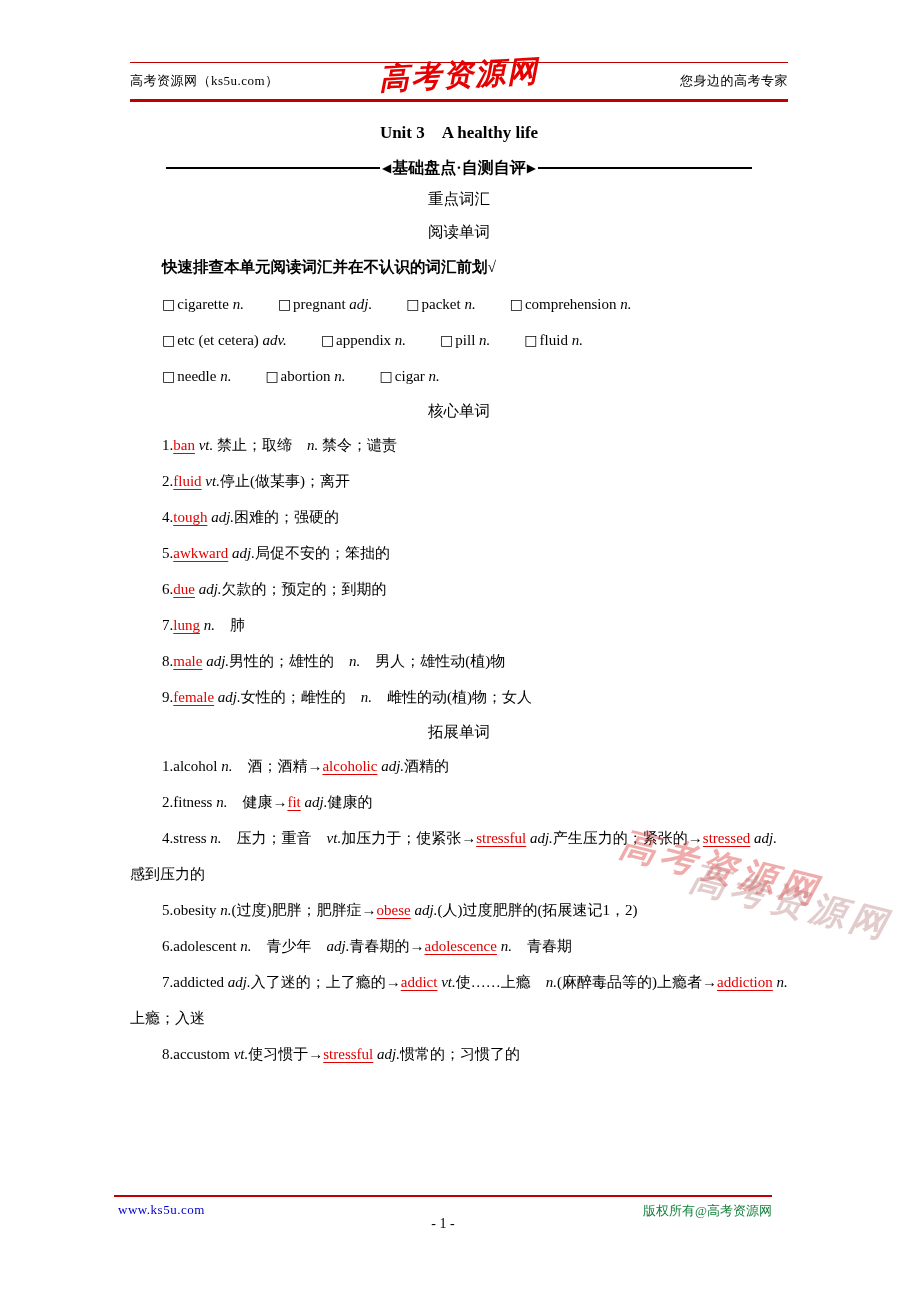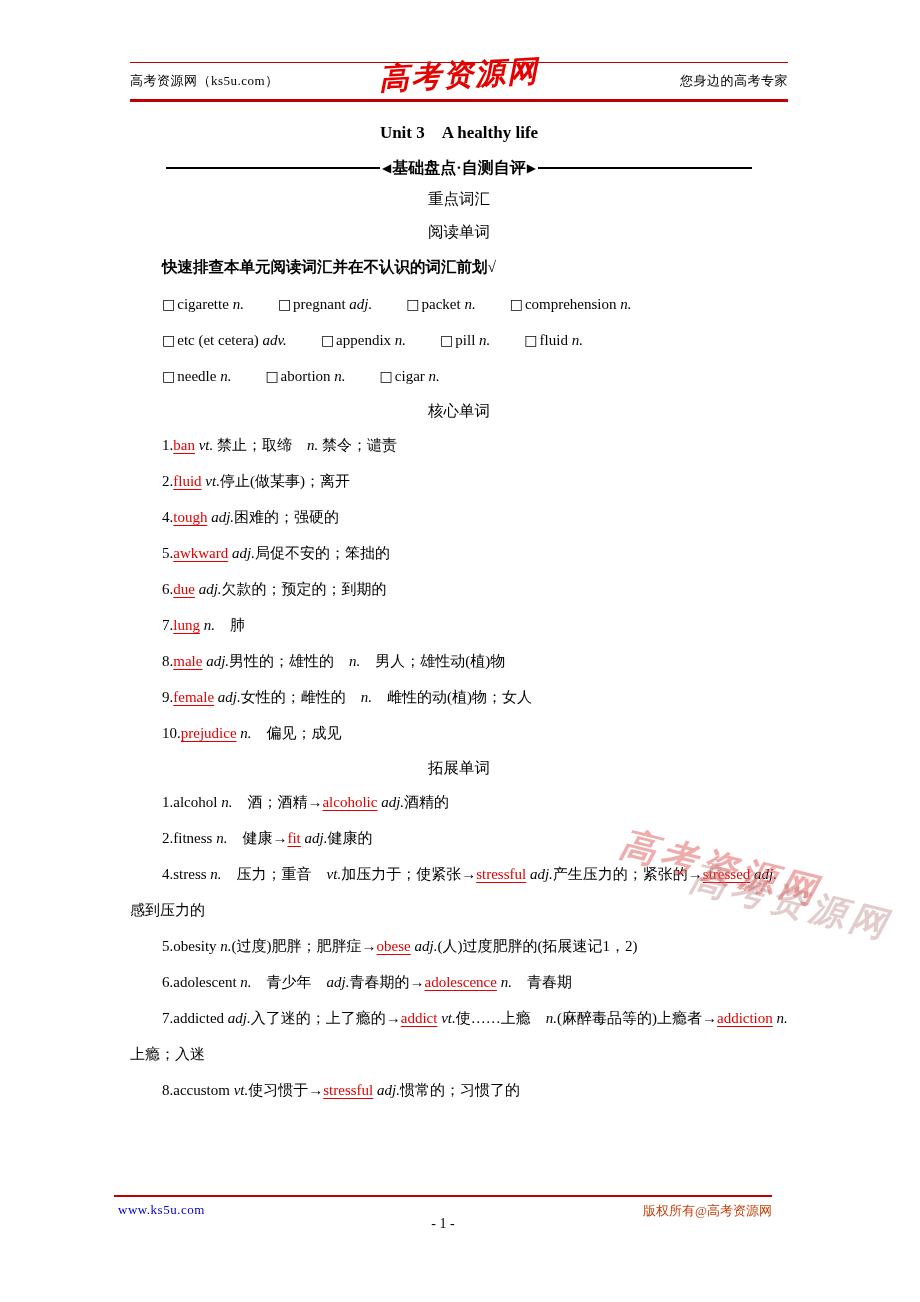--- a/index.html
+++ b/index.html
@@ -38,21 +38,21 @@
   .cb-box { font-size: 14px; margin-right: 2px; font-family: "DejaVu Sans", sans-serif; }
   .entry { font-size: 15px; line-height: 36px; text-indent: 32px; font-family: Liberation Serif, serif; }
   .seg-p { }
   .seg-i { font-style: italic; }
   .seg-r { color: #e00000; text-decoration: underline; text-underline-offset: 3px; text-decoration-thickness: 1px; }
   
   .ftr { position: absolute; top: 1183px; left: 114px; width: 658px; }
   .ftr-rule { height: 2px; background: #c00000; margin-bottom: 3px; }
   .ftr-row { position: relative; height: 34px; font-size: 13px; }
   .ftr-left { position: absolute; left: 4px; top: 2px; color: #0000cc; letter-spacing: 0.5px; }
-  .ftr-right { position: absolute; right: 0; top: 2px; color: #c2410c; }
+  .ftr-right { position: absolute; right: 0; top: 2px; color: #15803d; }
   .ftr-center { position: absolute; left: 0; right: 0; top: 16px; text-align: center; font-size: 14px; color: #000; }
   
   .wm {
     position: absolute; font-size: 36px; font-weight: bold; font-style: italic;
     letter-spacing: 5px; white-space: nowrap; pointer-events: none;
     transform: rotate(14deg);
   }
   .wm1 { left: 618px; top: 832px; color: rgba(226, 88, 88, 0.50); }
   .wm2 { left: 688px; top: 866px; color: rgba(178, 120, 120, 0.38); }
 </style>
@@ -98,21 +98,20 @@
     <div class="center-head">核心单词</div>
     <div id="core-list">
         <p class="entry"><span class="seg-p">1.</span><span class="seg-r">ban</span><span class="seg-p"> </span><span class="seg-i">vt.</span><span class="seg-p"> 禁止；取缔　</span><span class="seg-i">n.</span><span class="seg-p"> 禁令；谴责</span></p>
         <p class="entry"><span class="seg-p">2.</span><span class="seg-r">fluid</span><span class="seg-p"> </span><span class="seg-i">vt.</span><span class="seg-p">停止(做某事)；离开</span></p>
         <p class="entry"><span class="seg-p">4.</span><span class="seg-r">tough</span><span class="seg-p"> </span><span class="seg-i">adj.</span><span class="seg-p">困难的；强硬的</span></p>
         <p class="entry"><span class="seg-p">5.</span><span class="seg-r">awkward</span><span class="seg-p"> </span><span class="seg-i">adj.</span><span class="seg-p">局促不安的；笨拙的</span></p>
         <p class="entry"><span class="seg-p">6.</span><span class="seg-r">due</span><span class="seg-p"> </span><span class="seg-i">adj.</span><span class="seg-p">欠款的；预定的；到期的</span></p>
         <p class="entry"><span class="seg-p">7.</span><span class="seg-r">lung</span><span class="seg-p"> </span><span class="seg-i">n.</span><span class="seg-p">　肺</span></p>
         <p class="entry"><span class="seg-p">8.</span><span class="seg-r">male</span><span class="seg-p"> </span><span class="seg-i">adj.</span><span class="seg-p">男性的；雄性的　</span><span class="seg-i">n.</span><span class="seg-p">　男人；雄性动(植)物</span></p>
         <p class="entry"><span class="seg-p">9.</span><span class="seg-r">female</span><span class="seg-p"> </span><span class="seg-i">adj.</span><span class="seg-p">女性的；雌性的　</span><span class="seg-i">n.</span><span class="seg-p">　雌性的动(植)物；女人</span></p>
-        <p class="entry"><span class="seg-p">10.</span><span class="seg-r">prejudice</span><span class="seg-p"> </span><span class="seg-i">n.</span><span class="seg-p">　偏见；成见</span></p>
       </div>
 
     <div class="center-head">拓展单词</div>
     <div id="ext-list">
         <p class="entry"><span class="seg-p">1.alcohol </span><span class="seg-i">n.</span><span class="seg-p">　酒；酒精→</span><span class="seg-r">alcoholic</span><span class="seg-p"> </span><span class="seg-i">adj.</span><span class="seg-p">酒精的</span></p>
         <p class="entry"><span class="seg-p">2.fitness </span><span class="seg-i">n.</span><span class="seg-p">　健康→</span><span class="seg-r">fit</span><span class="seg-p"> </span><span class="seg-i">adj.</span><span class="seg-p">健康的</span></p>
         <p class="entry"><span class="seg-p">4.stress </span><span class="seg-i">n.</span><span class="seg-p">　压力；重音　</span><span class="seg-i">vt.</span><span class="seg-p">加压力于；使紧张→</span><span class="seg-r">stressful</span><span class="seg-p"> </span><span class="seg-i">adj.</span><span class="seg-p">产生压力的；紧张的→</span><span class="seg-r">stressed</span><span class="seg-p"> </span><span class="seg-i">adj.</span><span class="seg-p">感到压力的</span></p>
         <p class="entry"><span class="seg-p">5.obesity </span><span class="seg-i">n.</span><span class="seg-p">(过度)肥胖；肥胖症→</span><span class="seg-r">obese</span><span class="seg-p"> </span><span class="seg-i">adj.</span><span class="seg-p">(人)过度肥胖的(拓展速记1，2)</span></p>
         <p class="entry"><span class="seg-p">6.adolescent </span><span class="seg-i">n.</span><span class="seg-p">　青少年　</span><span class="seg-i">adj.</span><span class="seg-p">青春期的→</span><span class="seg-r">adolescence</span><span class="seg-p"> </span><span class="seg-i">n.</span><span class="seg-p">　青春期</span></p>
         <p class="entry"><span class="seg-p">7.addicted </span><span class="seg-i">adj.</span><span class="seg-p">入了迷的；上了瘾的→</span><span class="seg-r">addict</span><span class="seg-p"> </span><span class="seg-i">vt.</span><span class="seg-p">使……上瘾　</span><span class="seg-i">n.</span><span class="seg-p">(麻醉毒品等的)上瘾者→</span><span class="seg-r">addiction</span><span class="seg-p"> </span><span class="seg-i">n.</span><span class="seg-p">　上瘾；入迷</span></p>

